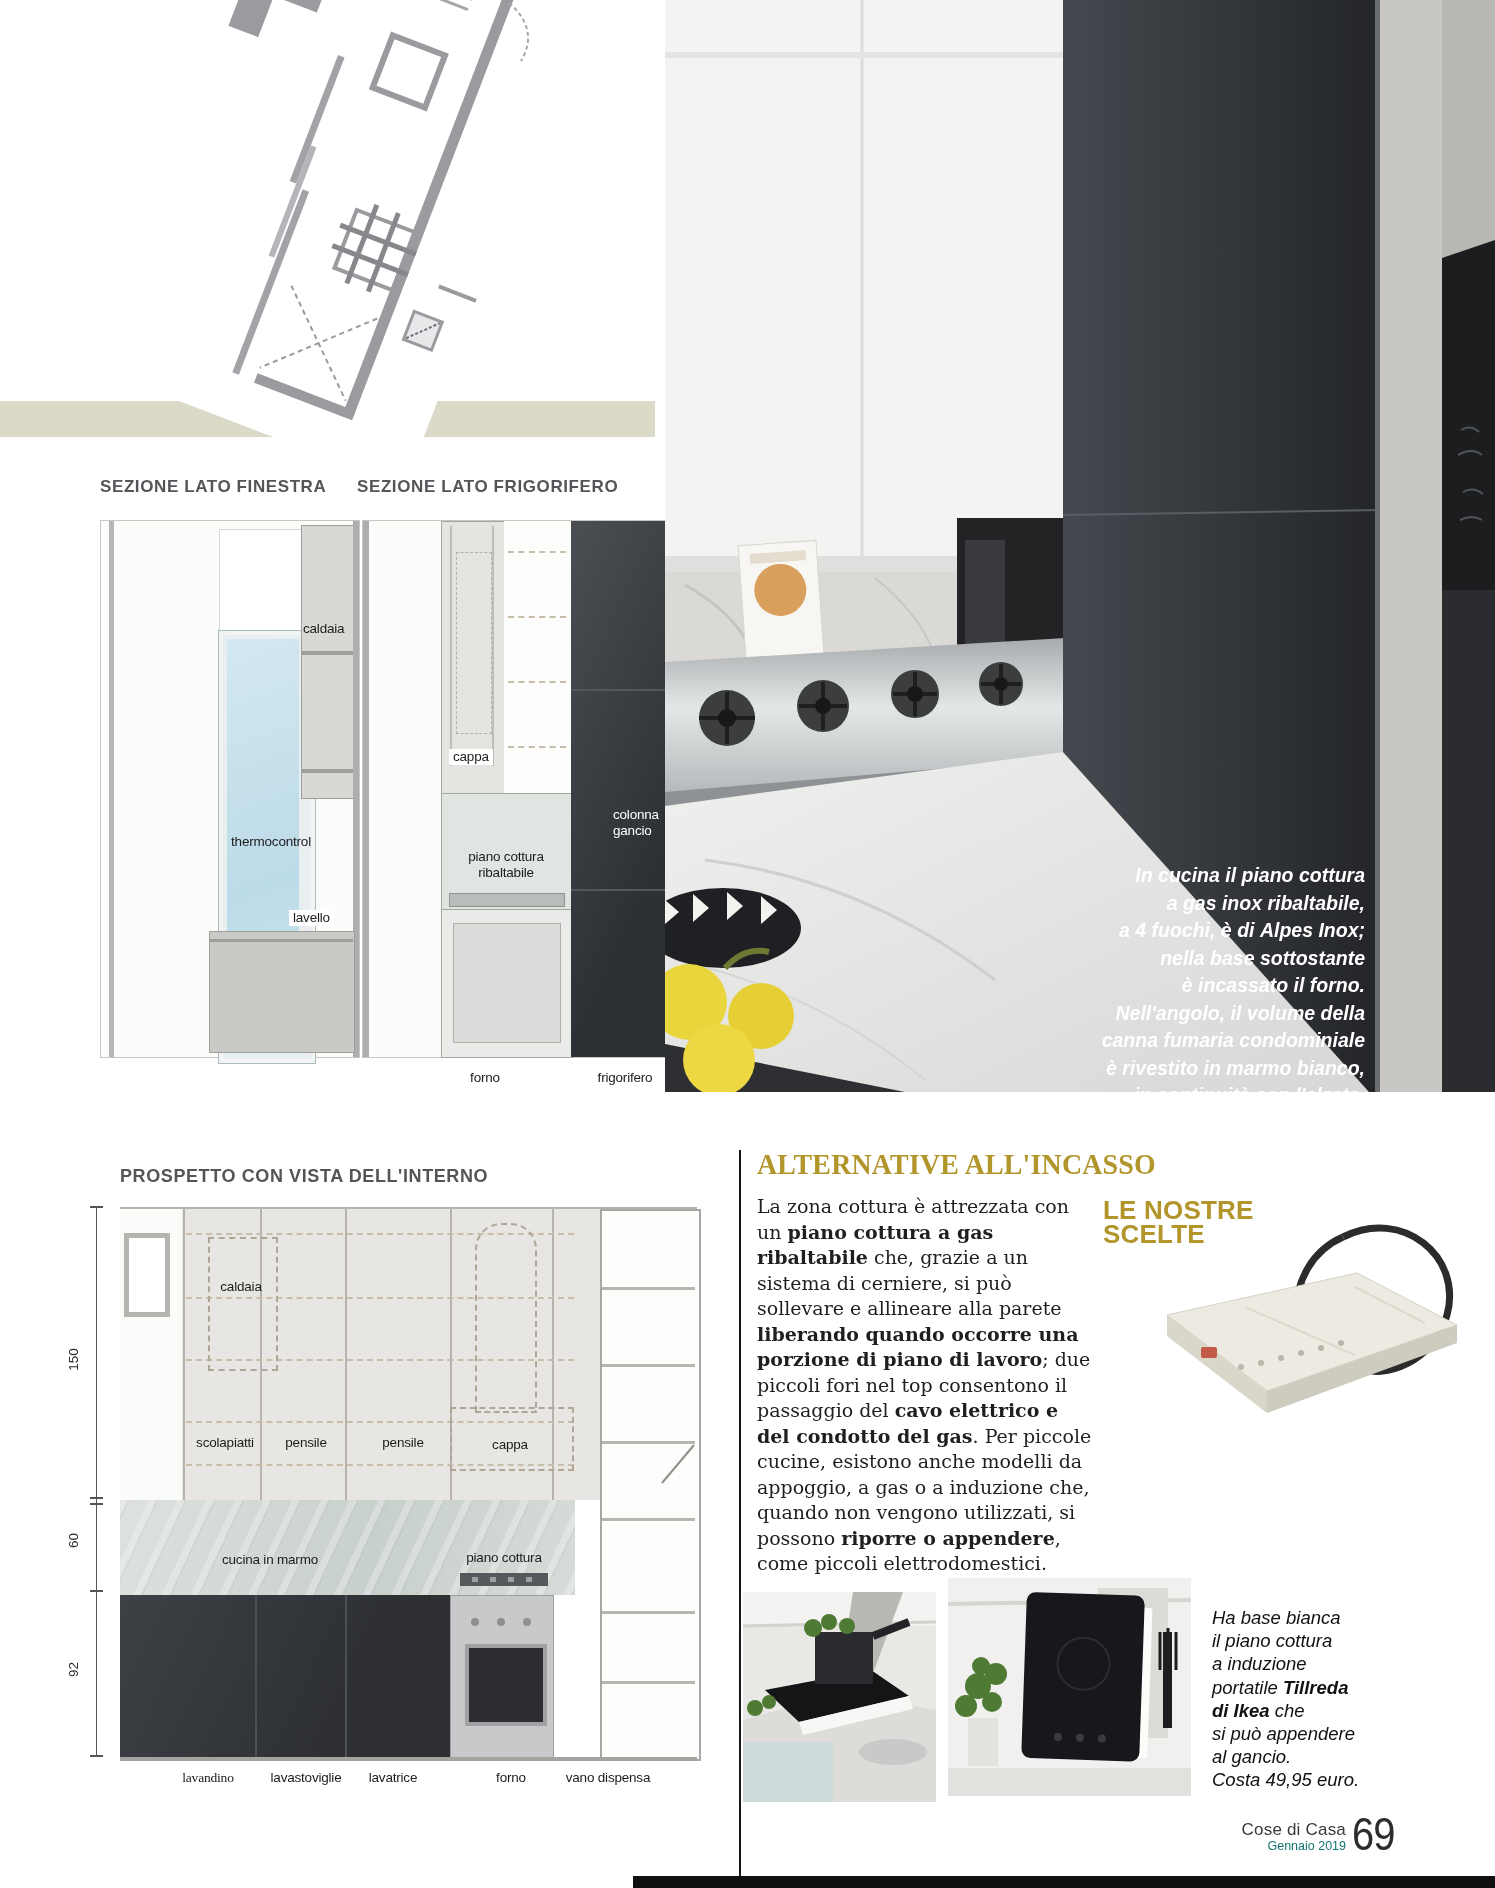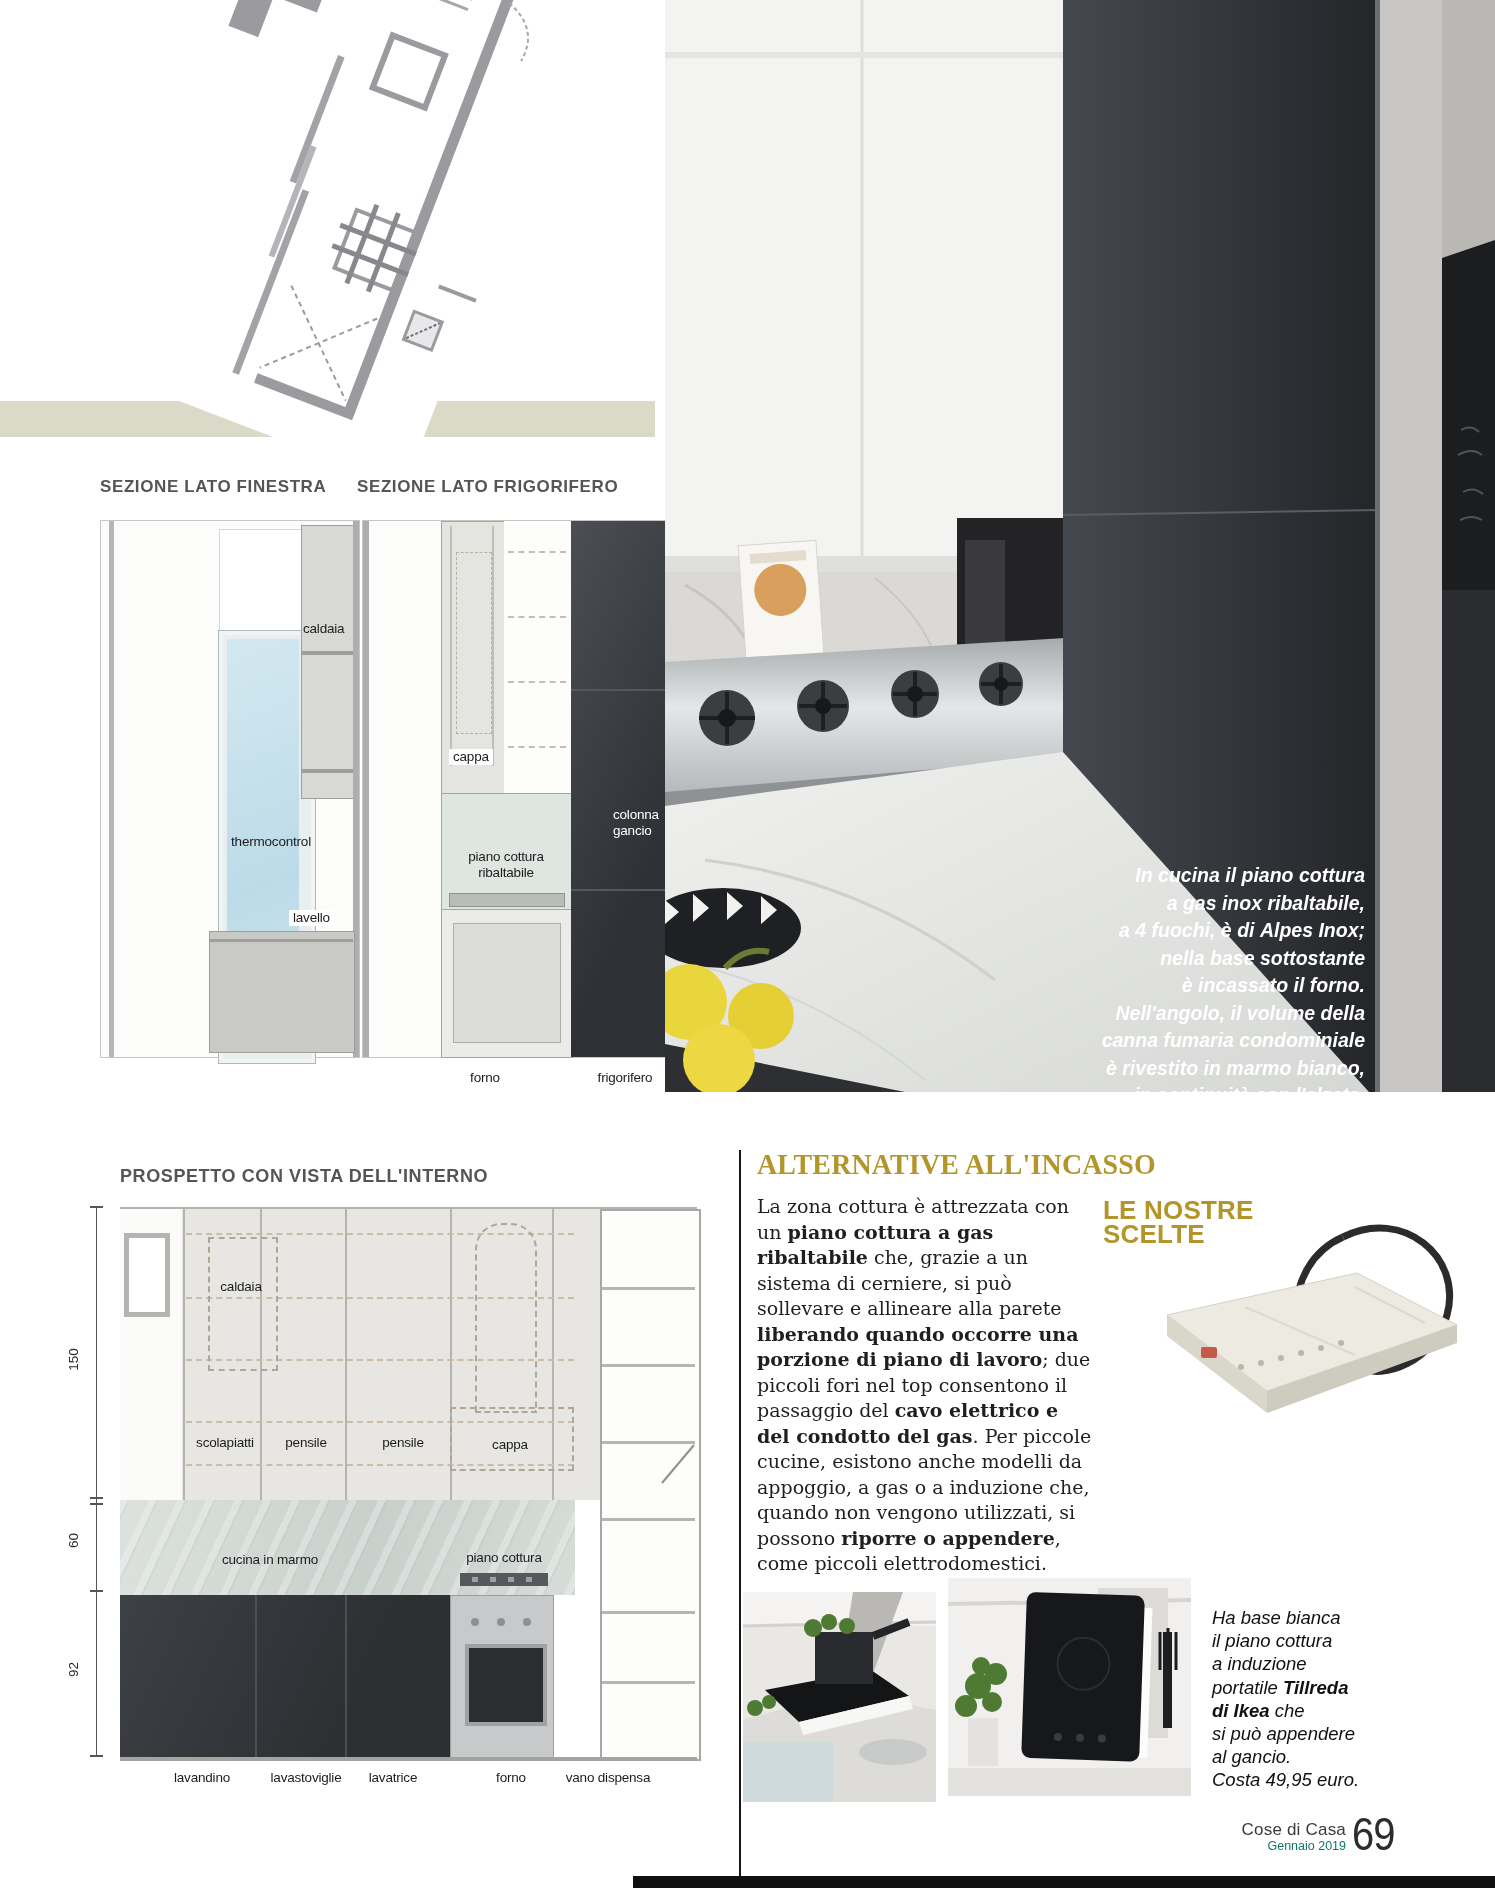--- a/index.html
+++ b/index.html
@@ -291,21 +291,21 @@
       <div class="abs" style="left:0;top:307px;width:93px;height:3px;background:#b5b5b2;"></div>
       <div class="abs" style="left:0;top:400px;width:93px;height:3px;background:#b5b5b2;"></div>
       <div class="abs" style="left:0;top:470px;width:93px;height:3px;background:#b5b5b2;"></div>
       <svg class="abs" style="left:58px;top:232px;" width="36" height="42">
           <line x1="2" y1="40" x2="34" y2="2" stroke="#8f8f8c" stroke-width="2"></line>
         </svg>
     </div>
     <div class="abs" style="left:0;top:548px;width:577px;height:4px;background:#a3a3a0;"></div>
   </div>
 
-  <div class="abs dlab center" style="left:202px;top:1770px;">lavandino</div>
+  <div class="abs dlab center" style="left:208px;top:1770px;font-family:Liberation Serif, serif;">lavandino</div>
   <div class="abs dlab center" style="left:306px;top:1770px;">lavastoviglie</div>
   <div class="abs dlab center" style="left:393px;top:1770px;">lavatrice</div>
   <div class="abs dlab center" style="left:511px;top:1770px;">forno</div>
   <div class="abs dlab center" style="left:608px;top:1770px;">vano dispensa</div>
 
   <div class="abs rule-v" style="left:739px;top:1150px;width:2px;height:726px;"></div>
 
   <div class="abs gold-title" style="left:757px;top:1147px;">ALTERNATIVE ALL'INCASSO</div>
 
   <div class="abs body-text" style="left:757px;top:1194px;width:336px;"><span>La zona cottura è attrezzata con un </span><b>piano cottura a gas ribaltabile</b><span> che, grazie a un sistema di cerniere, si può sollevare e allineare alla parete </span><b>liberando quando occorre una porzione di piano di lavoro</b><span>; due piccoli fori nel top consentono il passaggio del </span><b>cavo elettrico e del condotto del gas</b><span>. Per piccole cucine, esistono anche modelli da appoggio, a gas o a induzione che, quando non vengono utilizzati, si possono </span><b>riporre o appendere</b><span>, come piccoli elettrodomestici.</span></div>

